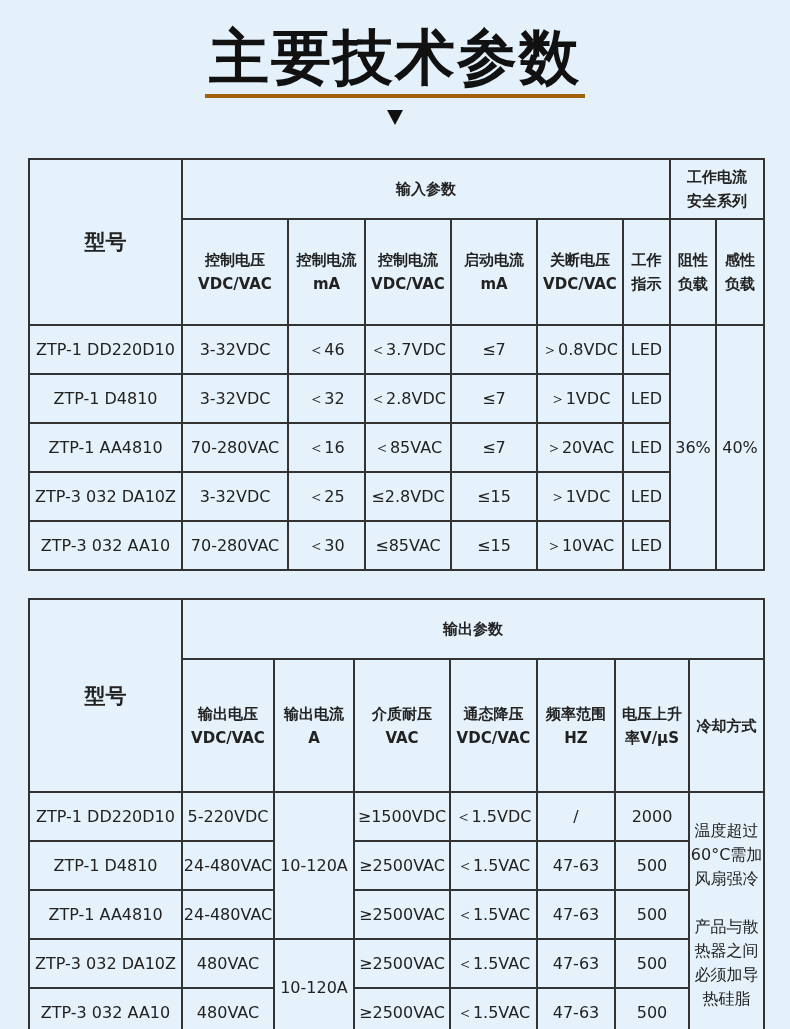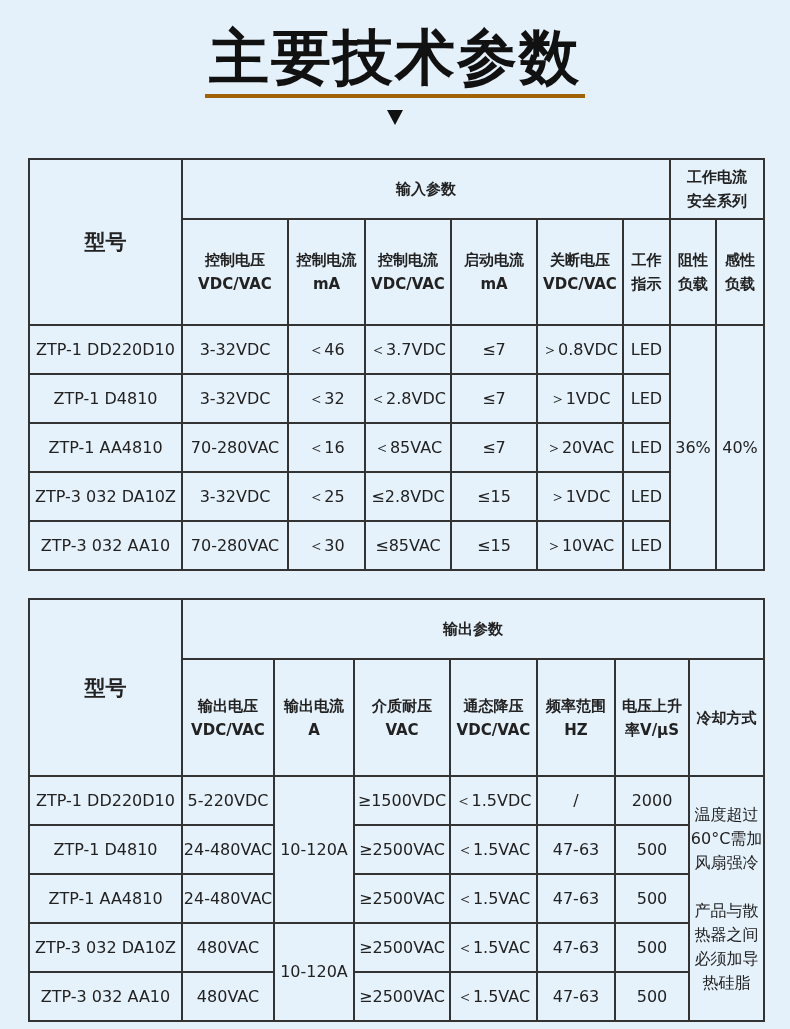--- a/index.html
+++ b/index.html
@@ -171,21 +171,21 @@
     <col style="width:87px">
       <col style="width:78px">
       <col style="width:74px">
       <col style="width:75px">
   </colgroup>
   <tbody>
       <tr style="height:60px">
     <td rowspan="2" class="model-hd">型号</td>
     <td colspan="7" class="hd">输出参数</td>
   </tr>
-  <tr style="height:117px">
+  <tr style="height:133px">
     <td class="hd">
           <div>输出电压</div>
           <div>VDC/VAC</div>
         </td>
     <td class="hd">
           <div>输出电流</div>
           <div>A</div>
         </td>
     <td class="hd">
           <div>介质耐压</div>

